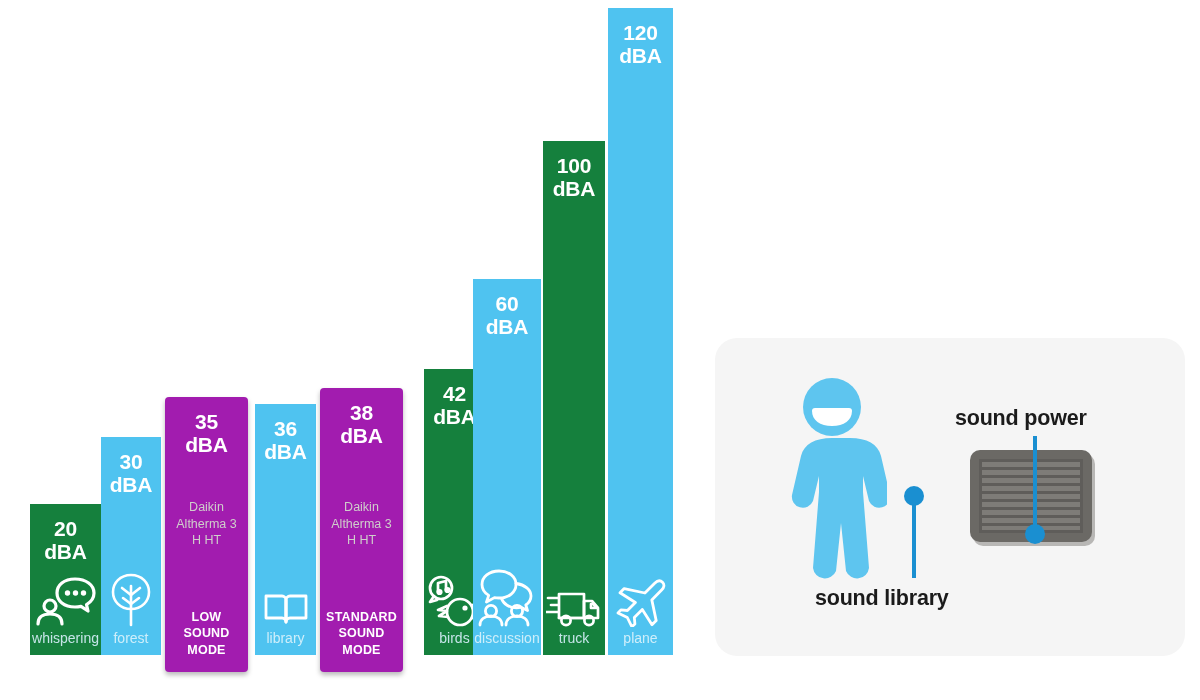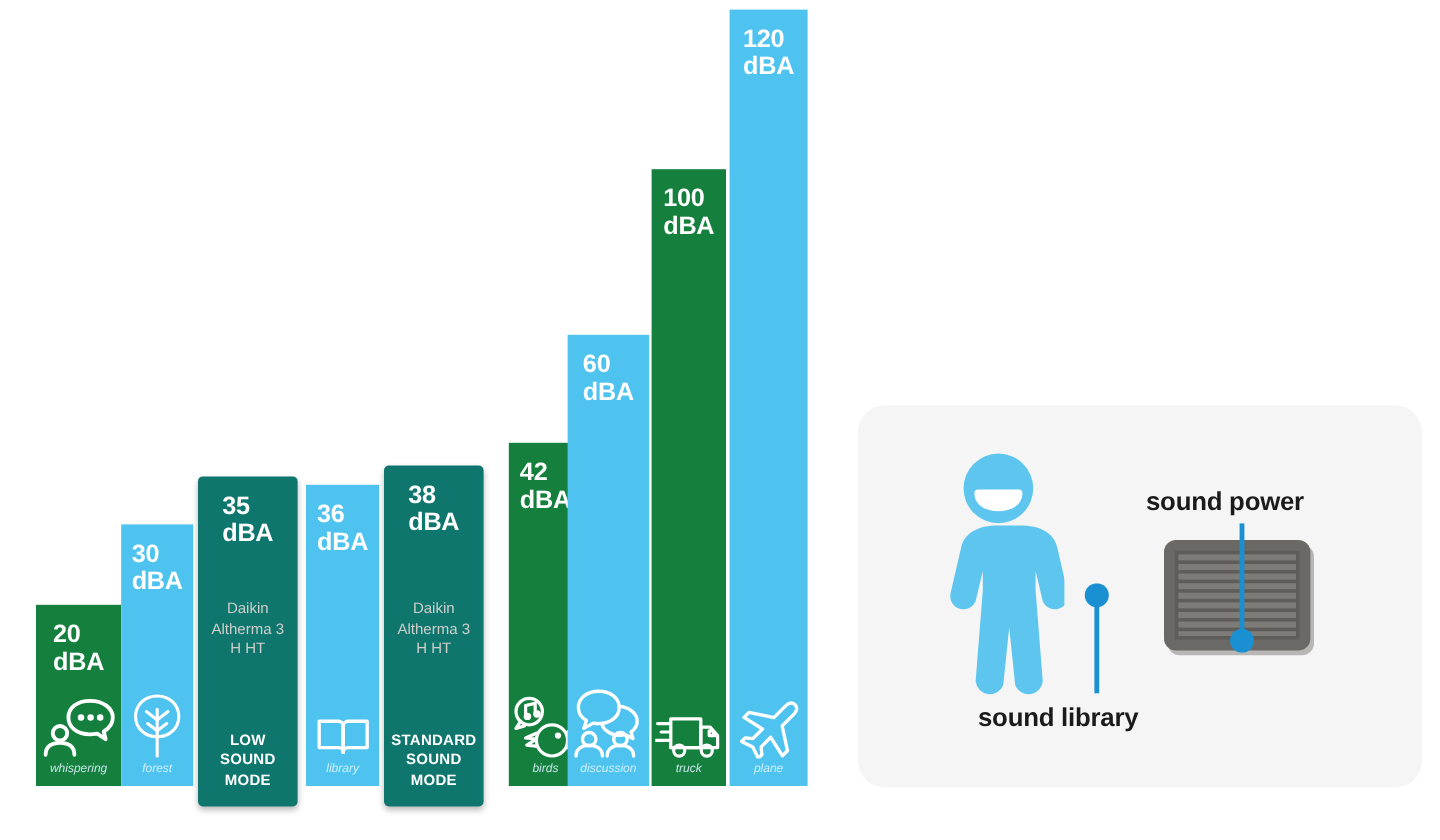--- a/index.html
+++ b/index.html
@@ -37,32 +37,32 @@
     box-sizing: border-box;
     display: flex;
     flex-direction: column;
     align-items: center;
     overflow: hidden;
   }
 
   .bar.light  { background: #15803d; }
   .bar.mid    { background: #4fc3f0; }
   .bar.dark   {
-    background: #0f766e;
+    background: #a21caf;
     border-radius: 4px;
     box-shadow: 0 3px 5px rgba(0,0,0,0.28);
   }
 
   .bar-value {
     margin-top: 14px;
     font-weight: bold;
     font-size: 21px;
     line-height: 1.08;
     color: #ffffff;
-    text-align: left;
+    text-align: center;
     letter-spacing: -0.2px;
   }
   .bar.dark .bar-value { font-size: 21px; }
 
   .bar-spacer { flex: 1 1 auto; }
 
   .bar-product {
     font-size: 12.5px;
     line-height: 1.32;
     color: #cfcecb;
@@ -85,27 +85,26 @@
   .bar-icon {
     width: 100%;
     display: flex;
     justify-content: center;
     align-items: flex-end;
     margin-bottom: 3px;
   }
   .bar-icon svg { display: block; }
 
   .bar-label {
-    font-size: 10px;
+    font-size: 14px;
     color: #ffffff;
     opacity: 0.72;
     text-align: right;
     margin-bottom: 9px;
     white-space: nowrap;
-    font-style: italic;
   }
   .bar.light .bar-label { color: #d9f0fb; opacity: 0.9; }
 
   
   #panel {
     position: absolute;
     left: 715px;
     top: 338px;
     width: 470px;
     height: 318px;

